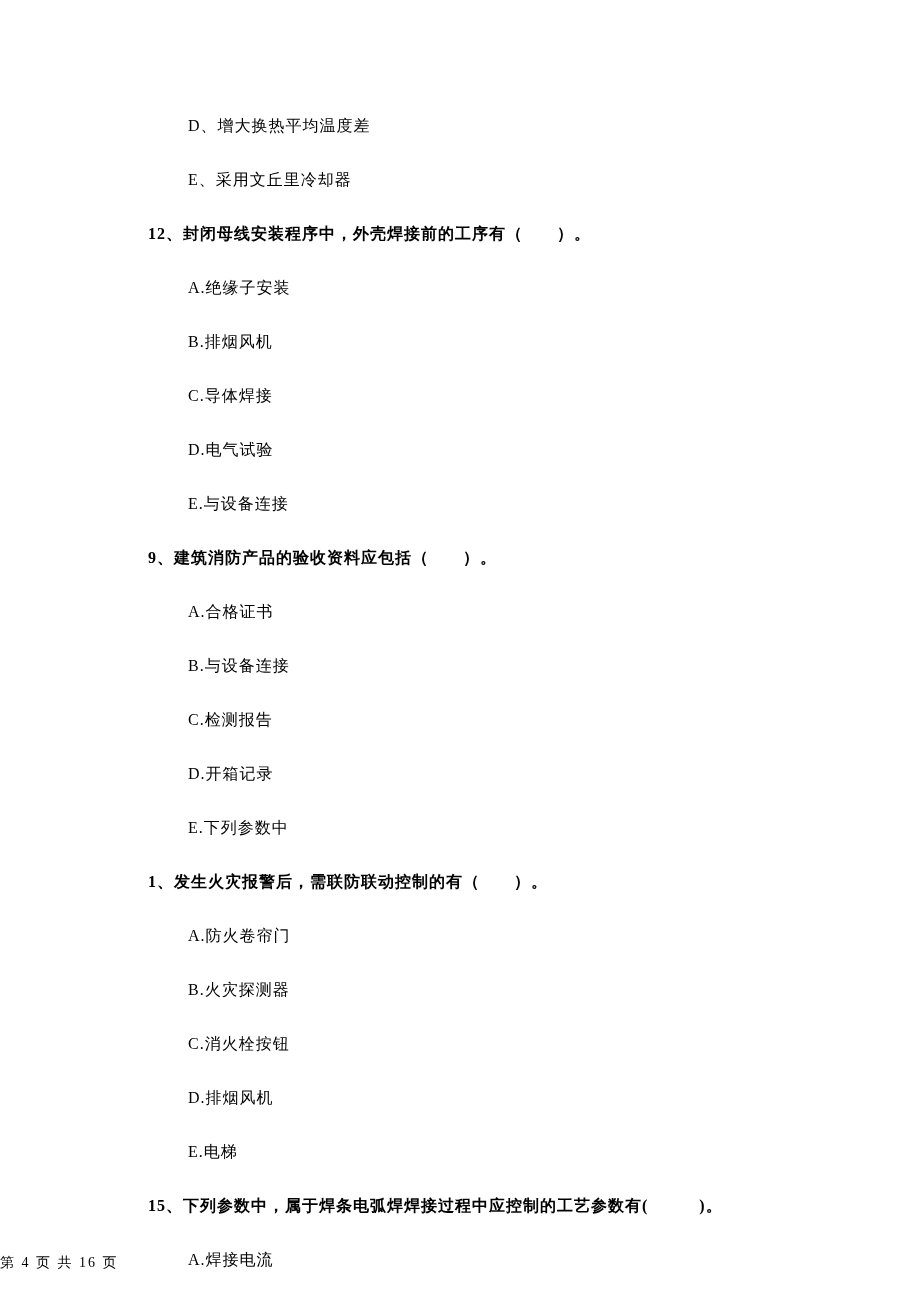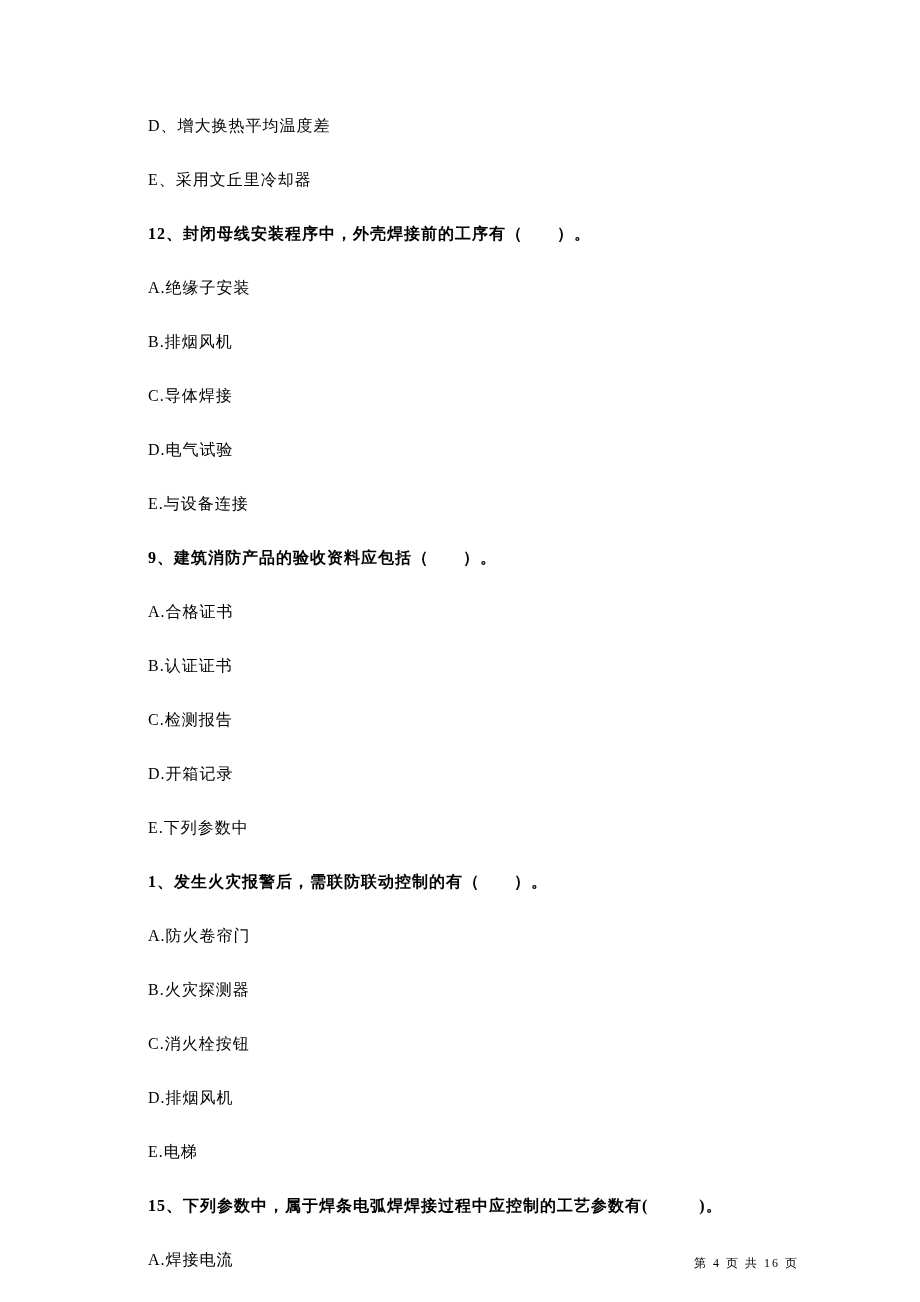--- a/index.html
+++ b/index.html
@@ -9,56 +9,57 @@
       background: #ffffff;
       font-family: "SimSun", "宋体", serif;
       font-size: 16px;
       color: #000000;
       position: relative;
       padding-top: 114px;
       padding-left: 148px;
       padding-right: 120px;
     }
     .option {
+      margin-left: 40px;
       margin-bottom: 30px;
       line-height: 1.5;
       letter-spacing: 1px;
     }
     .question {
       margin-bottom: 30px;
       line-height: 1.5;
       letter-spacing: 1px;
       font-weight: bold;
     }
     .footer {
       position: absolute;
       bottom: 30px;
       left: 0;
       width: 799px;
-      text-align: right;
-      font-size: 12px;
+      text-align: left;
+      font-size: 14px;
       letter-spacing: 2px;
     }
   </style>
 </head>
 <body>
 
 <div class="option">D、增大换热平均温度差</div>
 <div class="option">E、采用文丘里冷却器</div>
 
 <div class="question">12、封闭母线安装程序中，外壳焊接前的工序有（　　）。</div>
 <div class="option">A.绝缘子安装</div>
 <div class="option">B.排烟风机</div>
 <div class="option">C.导体焊接</div>
 <div class="option">D.电气试验</div>
 <div class="option">E.与设备连接</div>
 
 <div class="question">9、建筑消防产品的验收资料应包括（　　）。</div>
 <div class="option">A.合格证书</div>
-<div class="option">B.认证证书</div>
+<div class="option">B.与设备连接</div>
 <div class="option">C.检测报告</div>
 <div class="option">D.开箱记录</div>
 <div class="option">E.下列参数中</div>
 
 <div class="question">1、发生火灾报警后，需联防联动控制的有（　　）。</div>
 <div class="option">A.防火卷帘门</div>
 <div class="option">B.火灾探测器</div>
 <div class="option">C.消火栓按钮</div>
 <div class="option">D.排烟风机</div>
 <div class="option">E.电梯</div>

